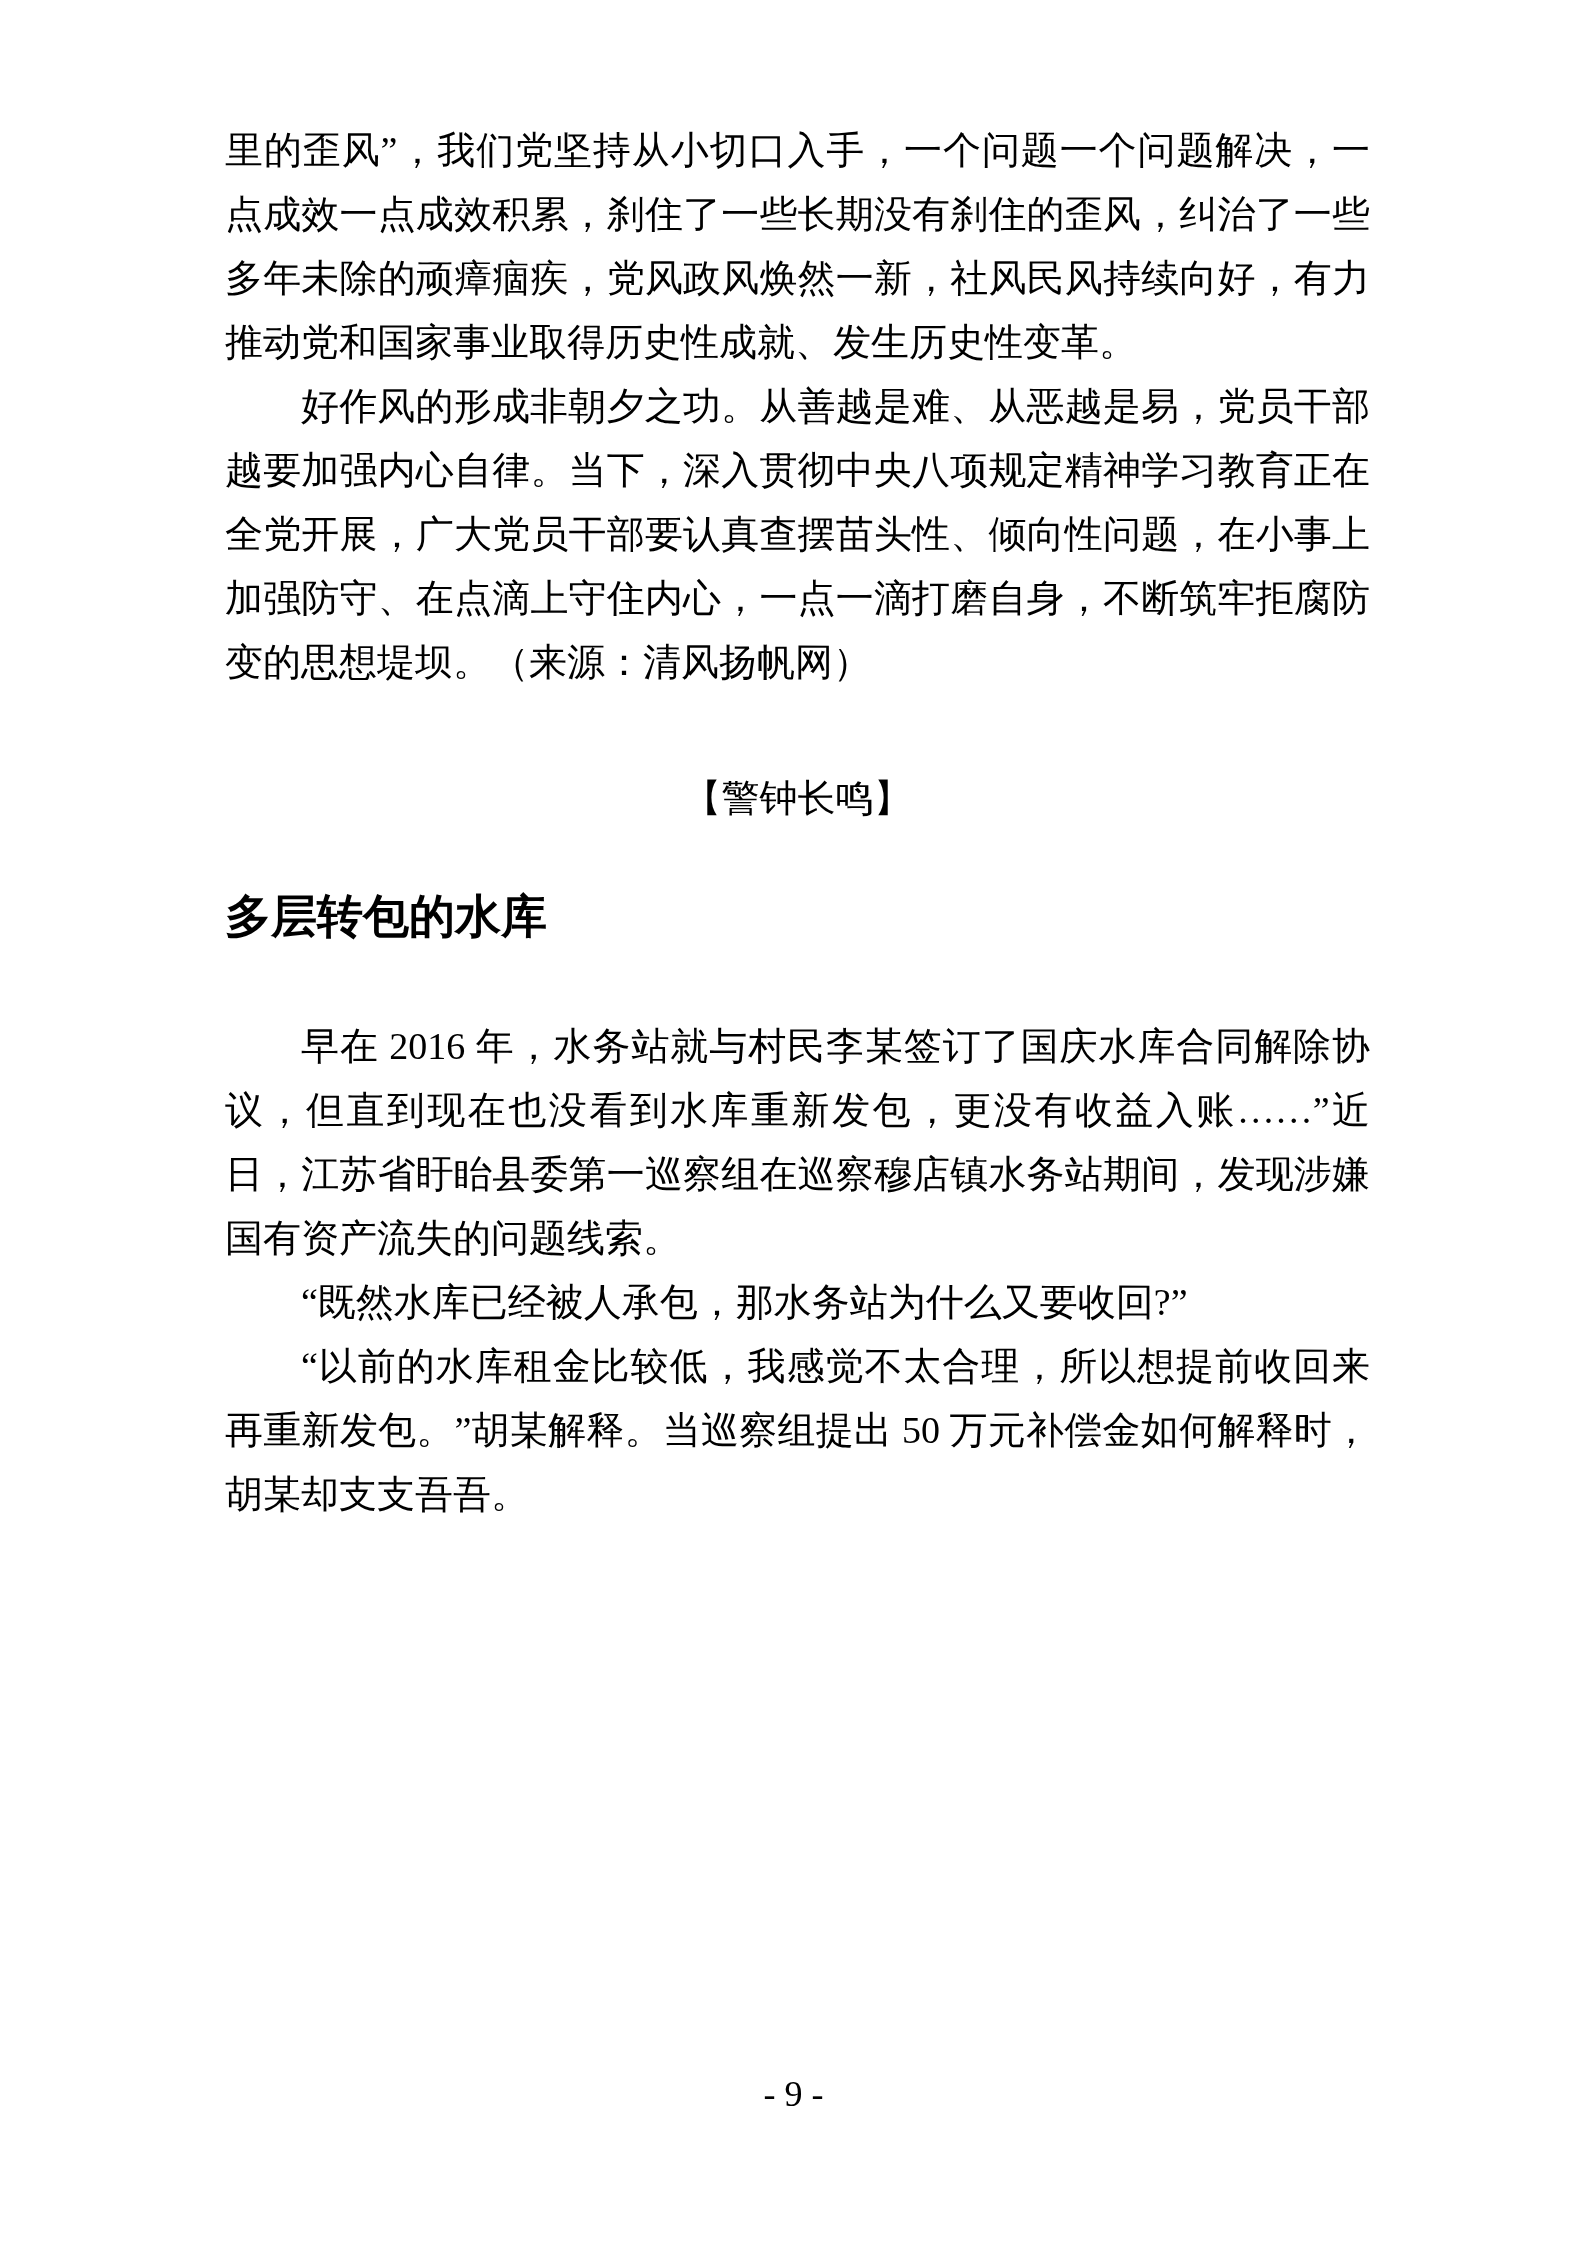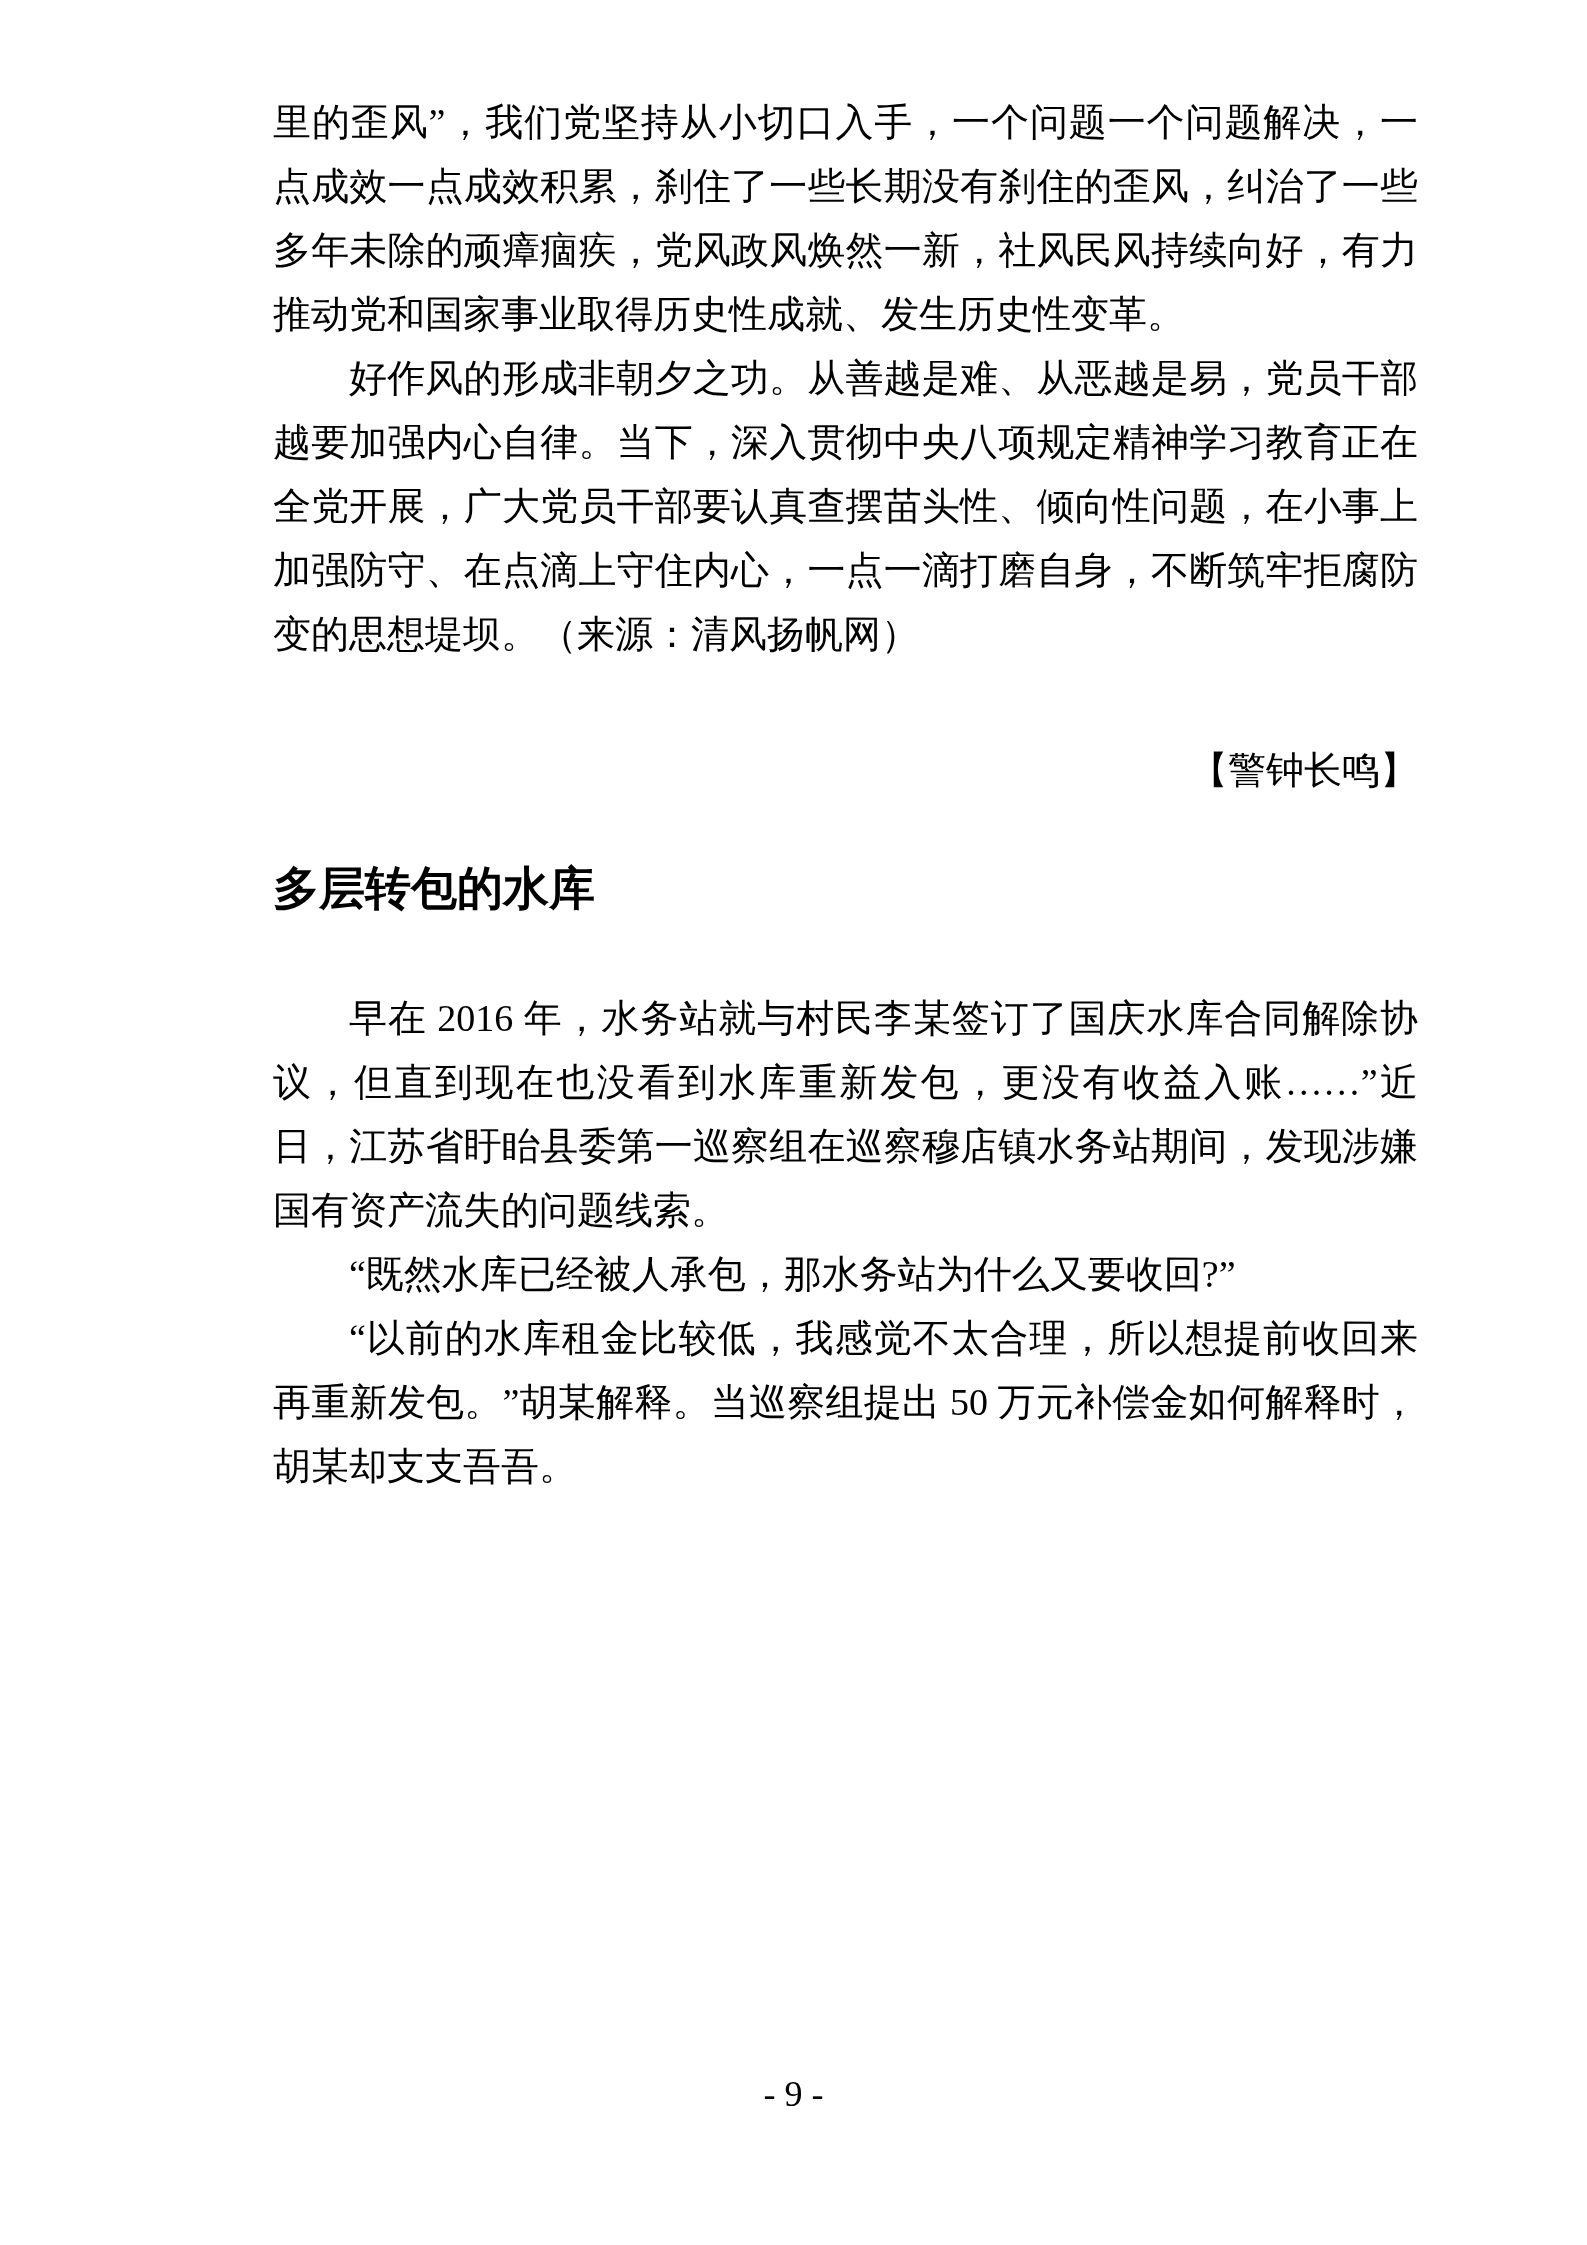--- a/index.html
+++ b/index.html
@@ -14,38 +14,37 @@
     background: #ffffff;
     color: #000000;
     font-family: "Liberation Serif", "DejaVu Serif", serif;
     overflow: hidden;
   }
   .content {
     position: absolute;
     top: 0;
     left: 225px;
     width: 1145px;
-    padding-top: 90px;
+    padding-top: 118px;
     font-size: 38px;
     line-height: 64px;
     text-align: justify;
     text-justify: inter-character;
-    margin-left: 48px;
   }
   .para {
     margin: 0;
     text-indent: 76px; 
   }
   .para.no-indent {
     text-indent: 0;
   }
   .section-header {
     margin: 72px 0 0 0;
     text-indent: 0;
-    text-align: right;
+    text-align: center;
   }
   .article-title {
     margin: 54px 0 0 0;
     text-indent: 0;
     text-align: left;
     font-family: "Liberation Sans", "DejaVu Sans", sans-serif;
     font-weight: bold;
     font-size: 46px;
     line-height: 64px;
   }

